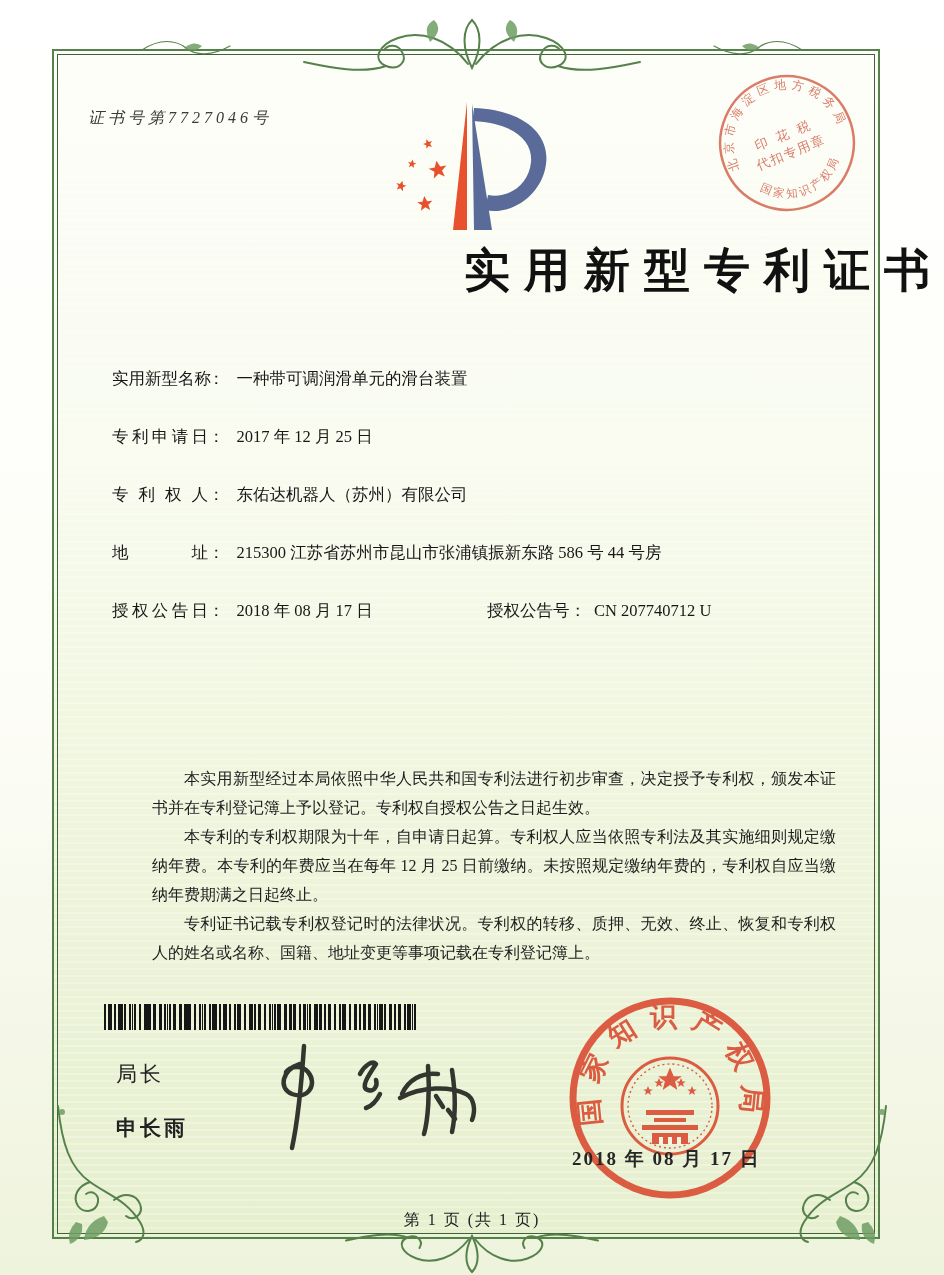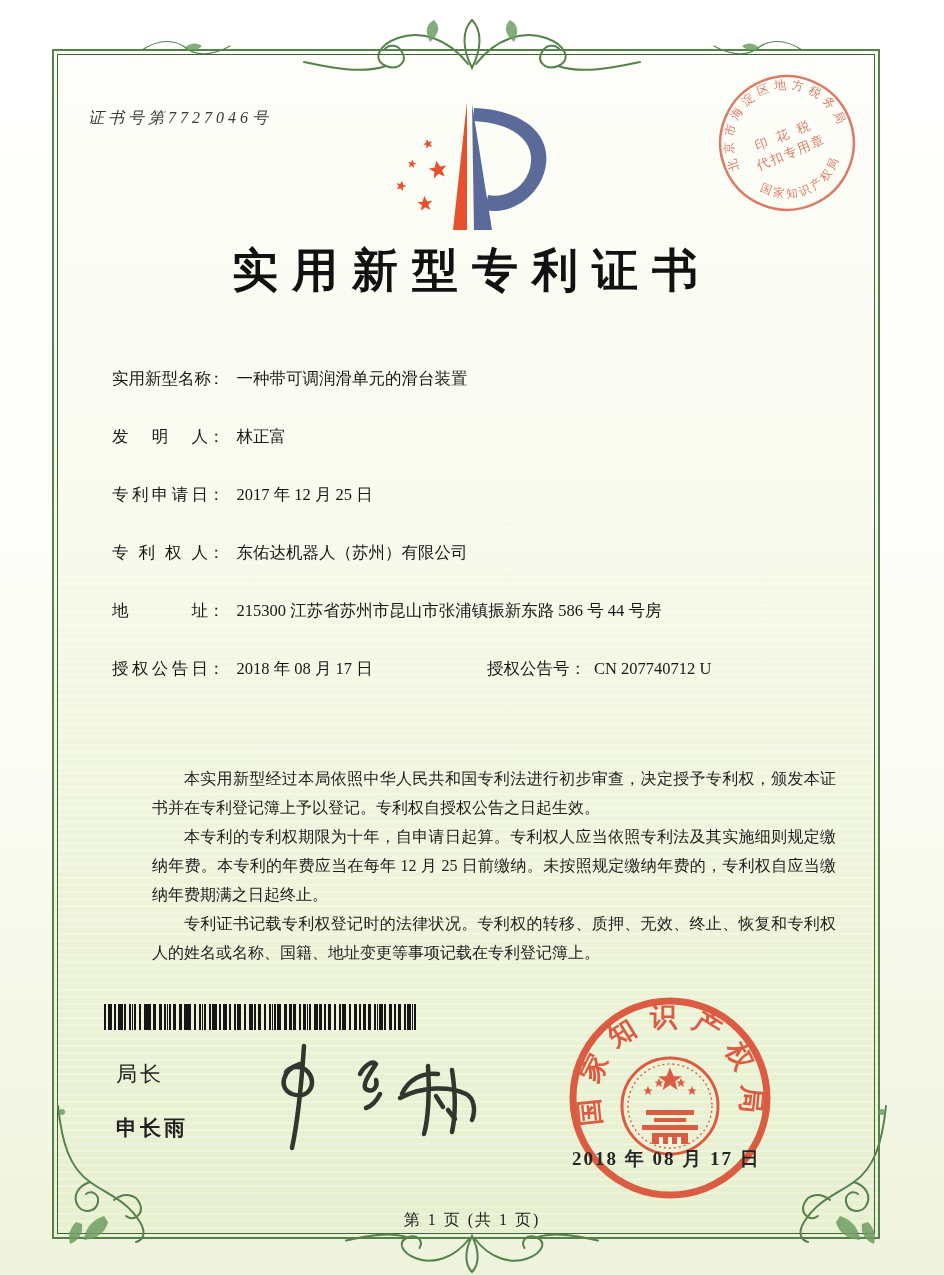--- a/index.html
+++ b/index.html
@@ -29,21 +29,21 @@
   .orn{position:absolute;pointer-events:none;}
   .orn path{vector-effect:non-scaling-stroke;}
   .g-stroke{stroke:var(--border-green);fill:none;stroke-width:2;stroke-linecap:round;}
   .g-thin{stroke:var(--border-green);fill:none;stroke-width:1.2;stroke-linecap:round;}
   .g-fill{fill:#6f9c63;stroke:none;opacity:.85;}
   
   .cert-no{position:absolute;left:88px;top:108px;font-size:16px;letter-spacing:4px;color:#3a3a3a;font-style:italic;}
   .logo{position:absolute;left:390px;top:98px;width:168px;height:138px;}
   .tax-stamp{position:absolute;left:714px;top:70px;width:146px;height:146px;transform:rotate(-22deg);opacity:.82;}
   .title{
-    position:absolute;left:0;right:0;top:240px;text-align:center;
+    position:absolute;left:0;right:0;top:240px;text-align:right;
     font-size:46px;font-weight:700;letter-spacing:14px;color:#111;
   }
   
   .fields{position:absolute;left:112px;top:368px;width:724px;font-size:16.5px;color:#171717;}
   .field-row{position:relative;height:26px;margin-bottom:32px;white-space:nowrap;}
   .flabel{display:inline-block;width:96px;text-align:justify;text-align-last:justify;vertical-align:bottom;}
   .colon{margin-right:12px;}
   .grant-right{position:absolute;left:375px;top:0;white-space:nowrap;}
   .grant-right .colon{margin-right:8px;}
   
@@ -156,23 +156,20 @@
     </text>
     <text x="70" y="66" text-anchor="middle" class="stamp-fill" font-size="12.5" letter-spacing="3">印 花 税</text>
     <text x="70" y="84" text-anchor="middle" class="stamp-fill" font-size="12.5" letter-spacing="1.5">代扣专用章</text>
   </svg>
 
   <div class="title">实用新型专利证书</div>
 
   <div class="fields">
     <div class="field-row">
       <span class="flabel">实用新型名称</span><span class="colon">：</span><span class="fvalue">一种带可调润滑单元的滑台装置</span>
-    </div>
-    <div class="field-row">
-      <span class="flabel">发明人</span><span class="colon">：</span><span class="fvalue">林正富</span>
     </div>
     <div class="field-row">
       <span class="flabel">专利申请日</span><span class="colon">：</span><span class="fvalue">2017 年 12 月 25 日</span>
     </div>
     <div class="field-row">
       <span class="flabel">专利权人</span><span class="colon">：</span><span class="fvalue">东佑达机器人（苏州）有限公司</span>
     </div>
     <div class="field-row">
       <span class="flabel">地址</span><span class="colon">：</span><span class="fvalue">215300 江苏省苏州市昆山市张浦镇振新东路 586 号 44 号房</span>
     </div>

